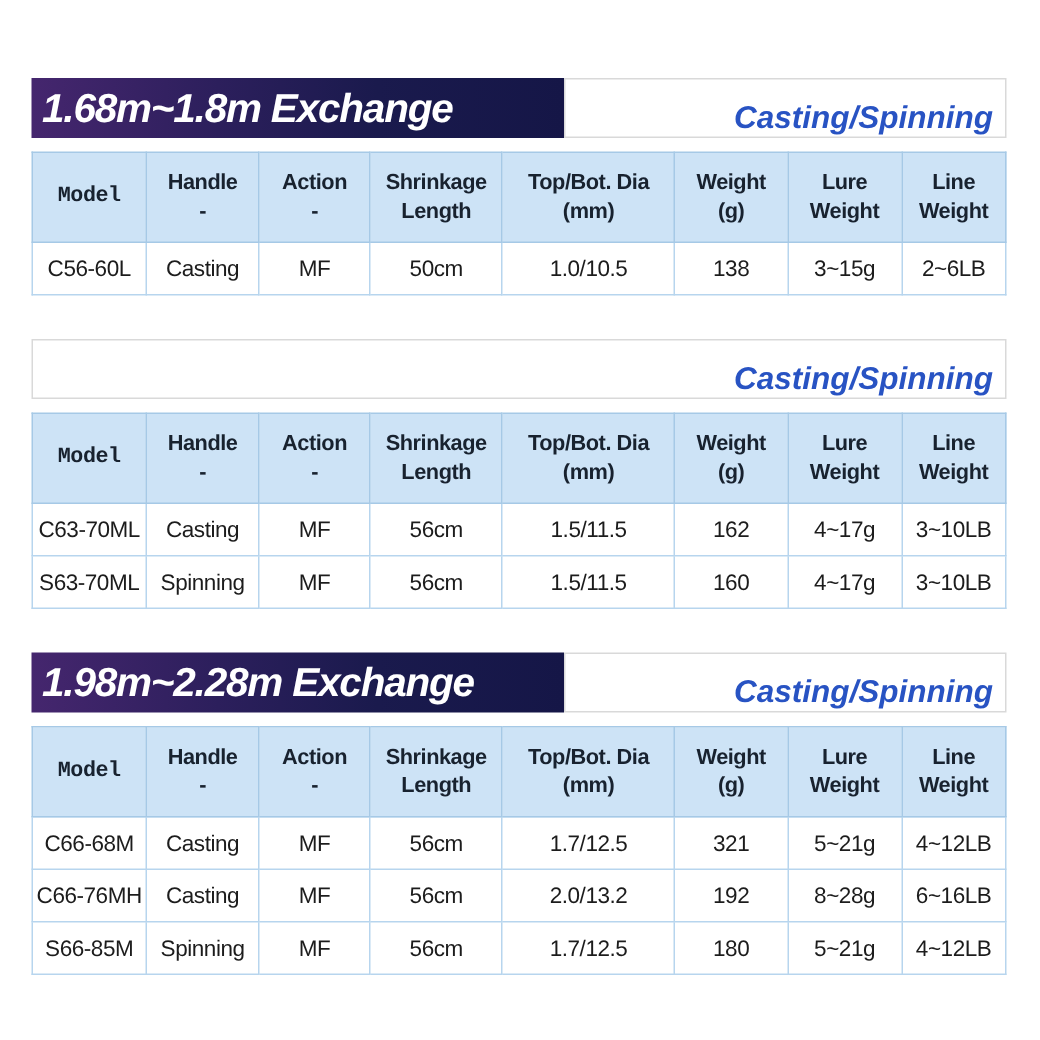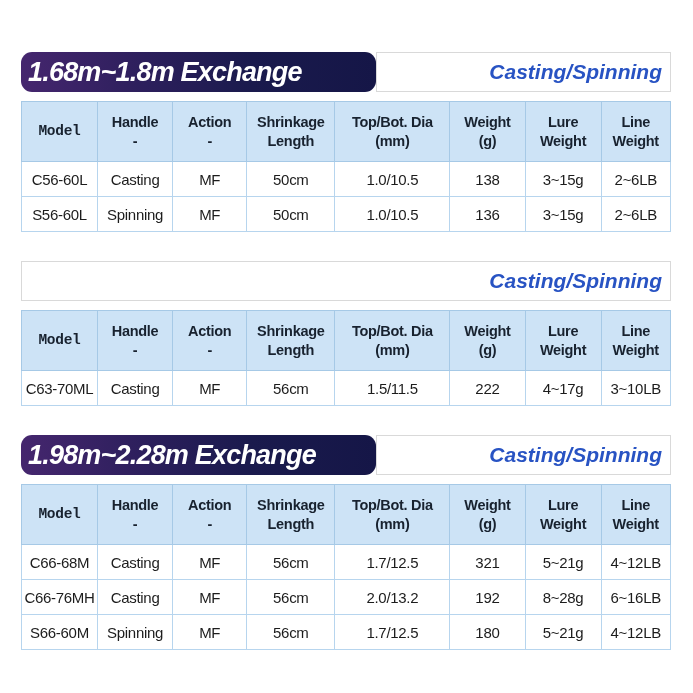--- a/index.html
+++ b/index.html
@@ -22,29 +22,28 @@
     color: #ffffff;
     font-style: italic;
     font-weight: bold;
     font-size: 27px;
     letter-spacing: -0.8px;
     display: flex;
     align-items: center;
     padding-left: 7px;
     box-sizing: border-box;
     white-space: nowrap;
-    border-radius: 11px;
   }
   .banner-light {
     flex: 1;
     background: #ffffff;
     border: 1px solid #d9d9d9;
     box-sizing: border-box;
     display: flex;
-    align-items: center;
+    align-items: flex-end;
     justify-content: flex-end;
     padding-right: 8px;
     color: #2853c3;
     font-style: italic;
     font-weight: bold;
     font-size: 21px;
     white-space: nowrap;
   }
   table.spec {
     width: 100%;
@@ -146,30 +145,20 @@
       <tr>
         <td>C56-60L</td>
         <td>Casting</td>
         <td>MF</td>
         <td>50cm</td>
         <td>1.0/10.5</td>
         <td>138</td>
         <td>3~15g</td>
         <td>2~6LB</td>
       </tr>
-      <tr>
-        <td>S56-60L</td>
-        <td>Spinning</td>
-        <td>MF</td>
-        <td>50cm</td>
-        <td>1.0/10.5</td>
-        <td>136</td>
-        <td>3~15g</td>
-        <td>2~6LB</td>
-      </tr>
     </tbody>
   </table>
 </div>
 
 <div class="section">
   <div class="section-head">
     <div class="banner-light">
       <span>Casting/Spinning</span>
     </div>
   </div>
@@ -220,21 +209,31 @@
           </th>
       </tr>
     </thead>
     <tbody>
       <tr>
         <td>C63-70ML</td>
         <td>Casting</td>
         <td>MF</td>
         <td>56cm</td>
         <td>1.5/11.5</td>
-        <td>222</td>
+        <td>162</td>
+        <td>4~17g</td>
+        <td>3~10LB</td>
+      </tr>
+      <tr>
+        <td>S63-70ML</td>
+        <td>Spinning</td>
+        <td>MF</td>
+        <td>56cm</td>
+        <td>1.5/11.5</td>
+        <td>160</td>
         <td>4~17g</td>
         <td>3~10LB</td>
       </tr>
     </tbody>
   </table>
 </div>
 
 <div class="section">
   <div class="section-head">
     <div class="banner-dark">
@@ -306,21 +305,21 @@
         <td>C66-76MH</td>
         <td>Casting</td>
         <td>MF</td>
         <td>56cm</td>
         <td>2.0/13.2</td>
         <td>192</td>
         <td>8~28g</td>
         <td>6~16LB</td>
       </tr>
       <tr>
-        <td>S66-60M</td>
+        <td>S66-85M</td>
         <td>Spinning</td>
         <td>MF</td>
         <td>56cm</td>
         <td>1.7/12.5</td>
         <td>180</td>
         <td>5~21g</td>
         <td>4~12LB</td>
       </tr>
     </tbody>
   </table>

